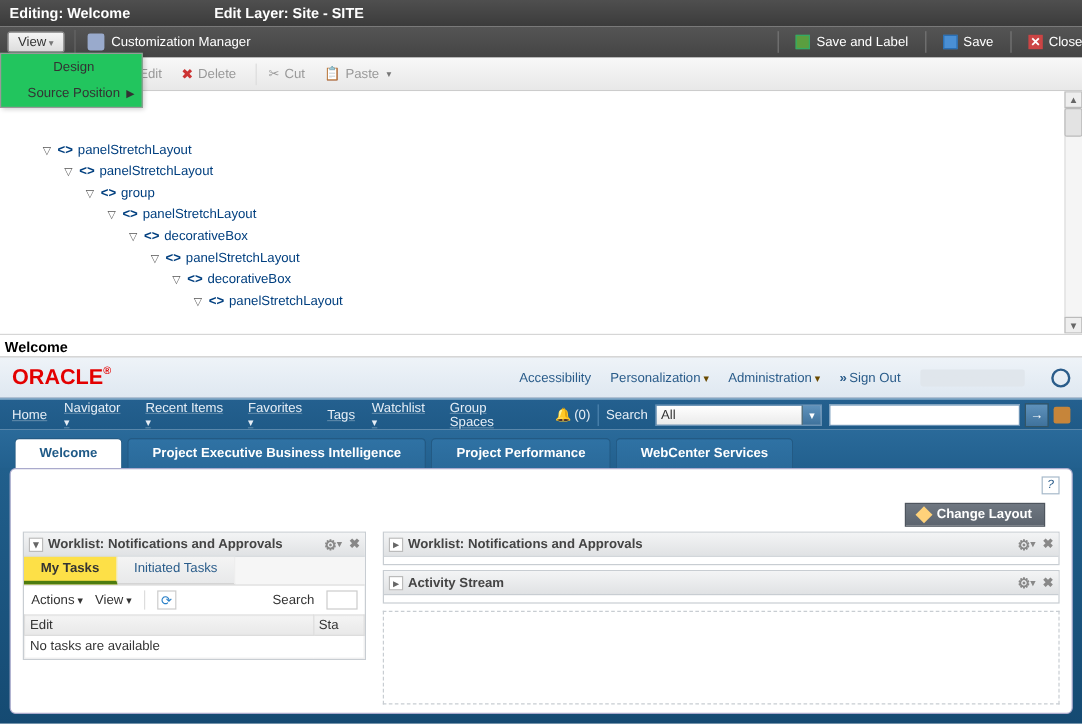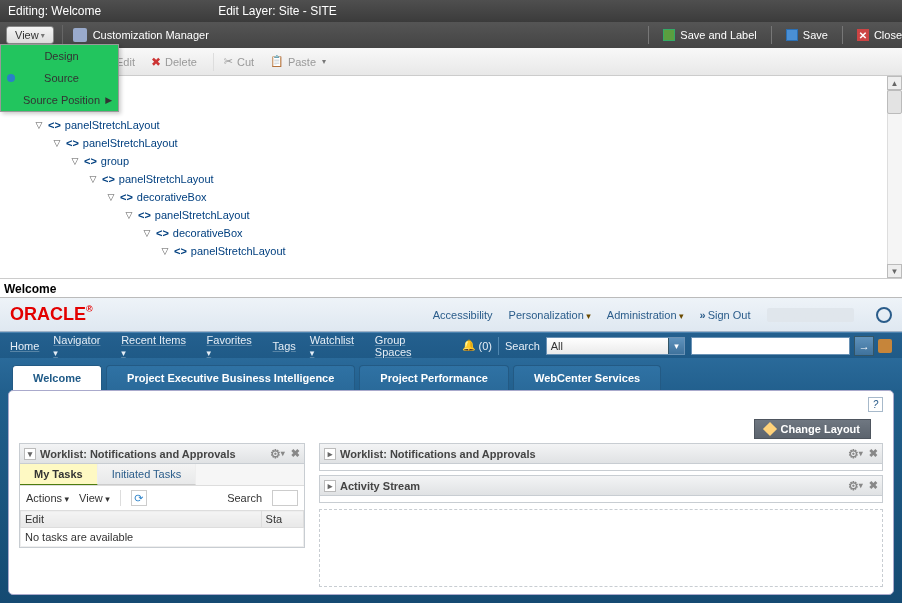--- a/index.html
+++ b/index.html
@@ -9,27 +9,26 @@
     font-size: 11px;
     background: #fff;
     width: 902px;
     height: 605px;
     overflow: hidden;
     position: relative;
   }
   .editor-header {
     background: linear-gradient(#4f4f4f, #3b3b3b);
     color: #fff;
-    font-weight: normal;
+    font-weight: bold;
     font-size: 12px;
     height: 22px;
     line-height: 22px;
     padding: 0 8px;
     display: flex;
-    gap: 47px;
   }
   .editor-header .title2 { margin-left: 70px; }
   .editor-toolbar {
     background: linear-gradient(#555, #444);
     height: 26px;
     display: flex;
     align-items: center;
     color: #fff;
     font-size: 11px;
   }
@@ -183,21 +182,21 @@
     background: linear-gradient(#f3f4f5, #e0e2e4);
     display:flex; align-items:center; height:20px; padding:0 4px; font-weight:bold; color:#444;
     border-bottom:1px solid #c8cdd2;
   }
   .portlet-hd .disc { width:12px; height:12px; display:inline-flex; align-items:center; justify-content:center; font-size:9px; color:#666; margin-right:4px; border:1px solid #bbb; background:#fff; }
   .portlet-hd .title { flex:1; }
   .gear { color:#888; margin-left:4px; cursor:pointer; font-size:12px; }
   .close-x { color:#888; margin-left:6px; cursor:pointer; font-weight:bold; font-size:11px; }
   .worktabs { display:flex; background:#f6f6f6; border-bottom:1px solid #ddd; }
   .wtab { padding:4px 14px; color:#2a5c8a; border-right:1px solid #eee; cursor:pointer; font-weight:bold; background:linear-gradient(#f4f4f4,#e8e9ea); border-bottom:1px solid #ccc; }
-  .wtab.active { background:#fef9c3; color:#333; border-bottom:1px solid #4d7c0f; }
+  .wtab.active { background:#fde047; color:#333; border-bottom:3px solid #4d7c0f; }
   .wtools { display:flex; align-items:center; padding:4px 6px; gap:10px; color:#333;text-align:right; }
   .wtools .act { cursor:pointer; }
   .wtools .act.dd::after { content:" ▾"; font-size:9px; color:#333; }
   .wtools .refresh { width:16px; height:16px; display:inline-flex; align-items:center; justify-content:center; color:#2a80c8; border:1px solid #ccc; }
   .wtools .spacer { flex:1; }
   .wtools .srch-box { border:1px solid #ccc; width:26px; height:16px; background:#fff; }
   .wtable { width:100%; border-collapse:collapse; }
   .wtable th { text-align:left; background:linear-gradient(#f4f4f4,#e8e8e8); border:1px solid #ddd; padding:2px 4px; font-weight:normal; color:#333; }
   .wtable td { border:1px solid #eee; padding:3px 4px; color:#333; }
 
@@ -258,21 +257,20 @@
     </div>
   <div class="edit-item">
       <span>📋</span>
       <span>Paste</span>
       <span class="caret-down">▾</span>
     </div>
 </div>
 
 <div class="view-menu">
   <div class="mi"><span>Design</span></div>
-  <div class="mi selected"><span>Source</span></div>
   <div class="mi">
     <span>Source Position</span>
     <span class="caret-right">▶</span>
   </div>
 </div>
 
 <div class="tree-pane">
   <div class="tree">
     <div class="node" style="margin-left:0">
         <span class="tw">▽</span>

